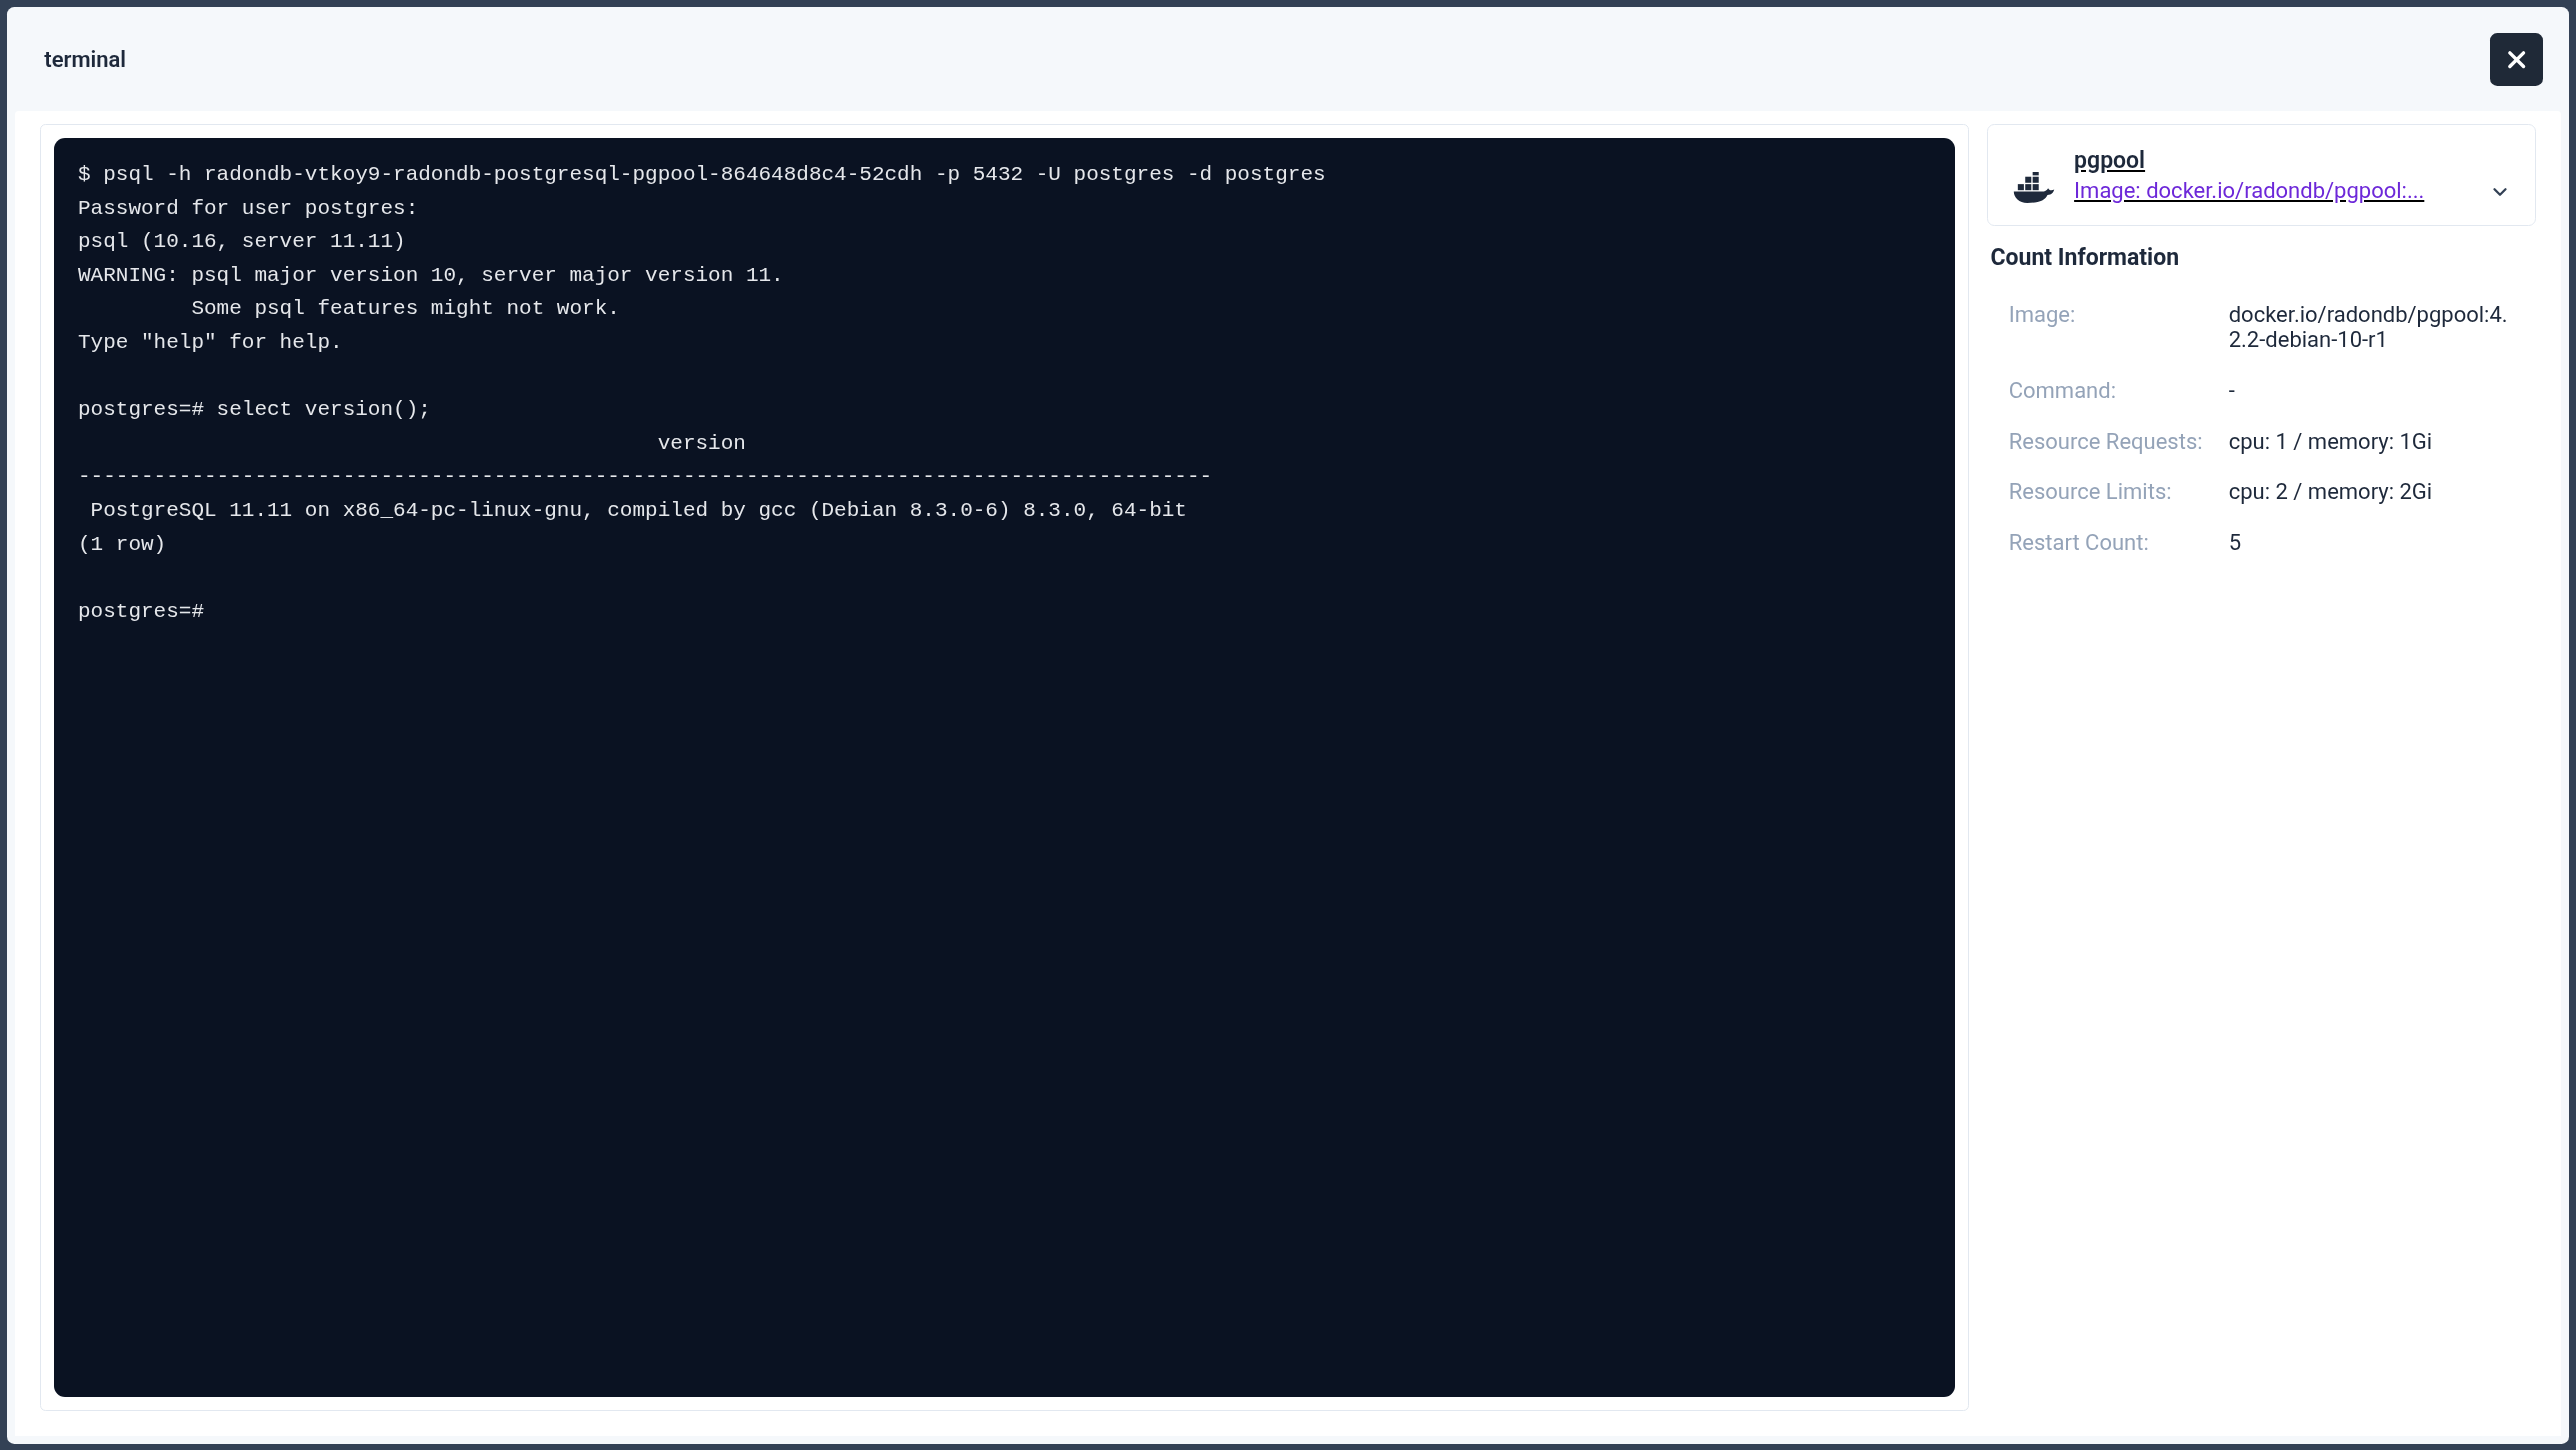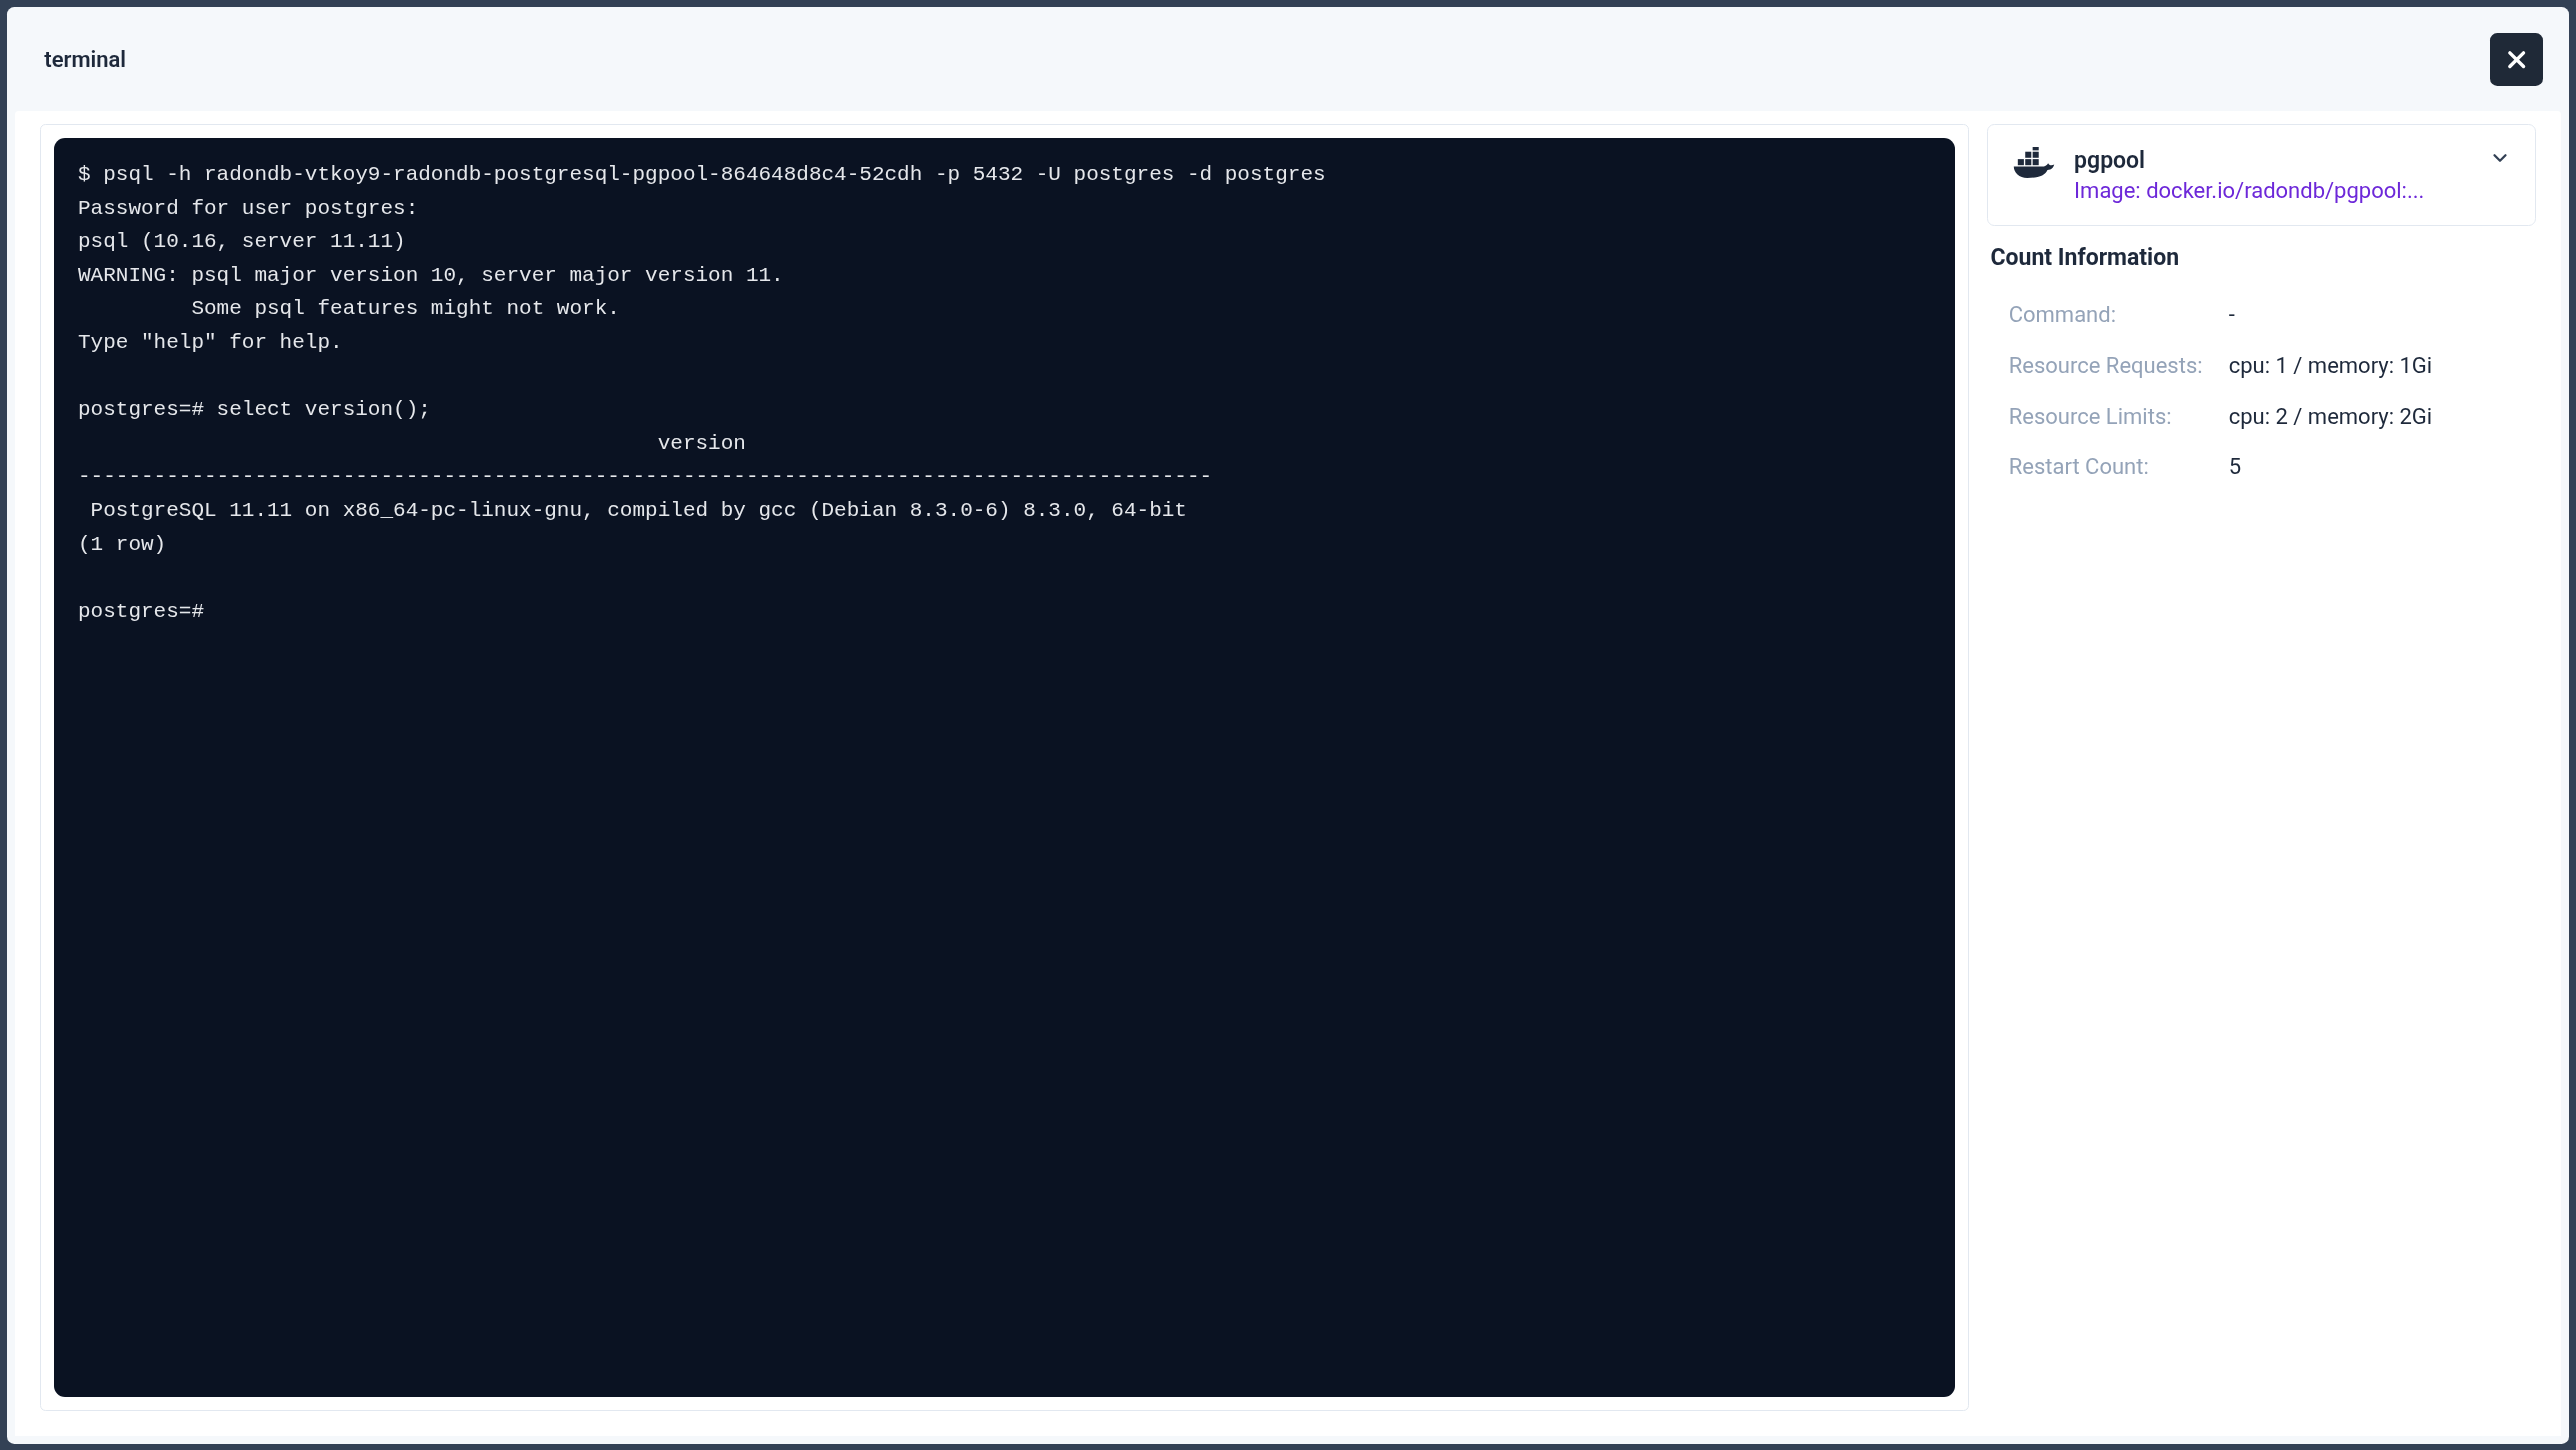--- a/index.html
+++ b/index.html
@@ -86,23 +86,24 @@
       width: 549px;
       display: flex;
       flex-direction: column;
       gap: 18.3px;
     }
     .container-card {
       border: 0.9px solid #e2e8f0;
       border-radius: 7.3px;
       padding: 22px 24px;
       display: flex;
-      align-items: flex-start;
+      align-items: flex-end;
       gap: 18.3px;
       background: #fff;
+      text-decoration: underline;
     }
     .docker-icon {
       width: 44px;
       height: 31px;
       flex-shrink: 0;
     }
     .docker-icon svg {
       width: 100%;
       height: 100%;
     }
@@ -220,20 +221,24 @@
           <svg viewBox="0 0 24 24">
               <path d="M6 9 L12 15 L18 9" stroke-linecap="round" stroke-linejoin="round"></path>
             </svg>
         </div>
       </div>
 
       <div class="section-title">Count Information</div>
 
       <div class="info-table">
         <div class="info-row">
+          <div class="info-label">Image:</div>
+          <div class="info-value">docker.io/radondb/pgpool:4.2.2-debian-10-r1</div>
+        </div>
+        <div class="info-row">
           <div class="info-label">Command:</div>
           <div class="info-value">-</div>
         </div>
         <div class="info-row">
           <div class="info-label">Resource Requests:</div>
           <div class="info-value">cpu: 1 / memory: 1Gi</div>
         </div>
         <div class="info-row">
           <div class="info-label">Resource Limits:</div>
           <div class="info-value">cpu: 2 / memory: 2Gi</div>

